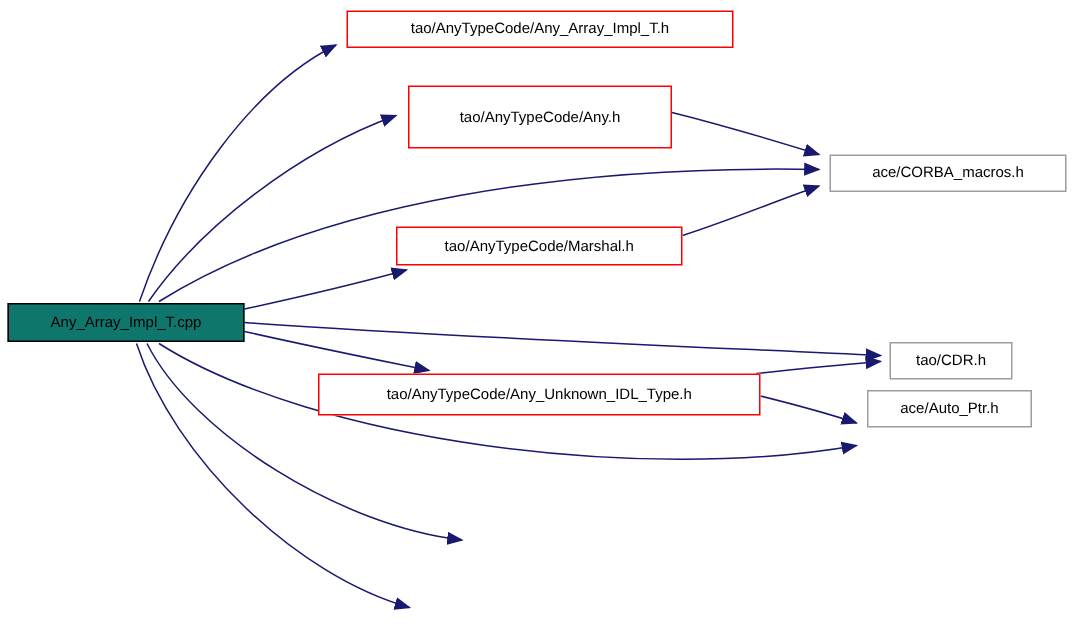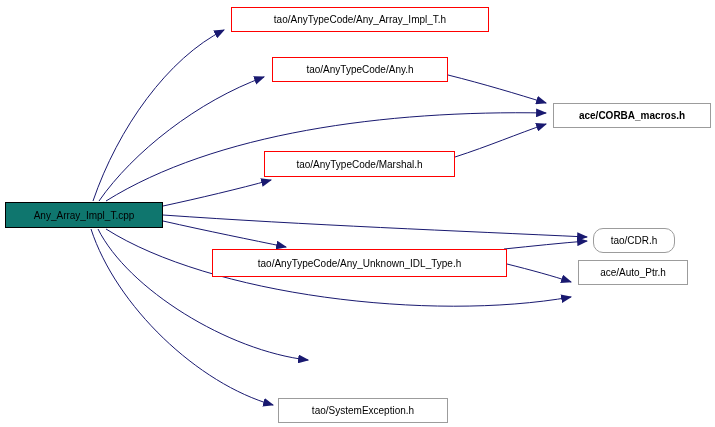--- a/index.html
+++ b/index.html
@@ -20,24 +20,24 @@
     color:#000000;
     font-size:10px;
     white-space:nowrap;
     cursor:pointer;
   }
   .node.red{border-color:#ff0000;}
   .node.main{background:#0f766e;border-color:#000000;}
   
   #node-main{left:5px;top:202px;width:158px;height:26px;}
   #node-b1{left:231px;top:7px;width:258px;height:25px;}
-  #node-b2{left:272px;top:57px;width:176px;height:25px;}
-  #node-b3{left:553px;top:103px;width:158px;height:25px;font-weight:bold;}
+  #node-b2{left:272px;top:57px;width:176px;height:42px;}
+  #node-b3{left:553px;top:103px;width:158px;height:25px;}
   #node-b4{left:264px;top:151px;width:191px;height:26px;}
-  #node-b5{left:593px;top:228px;width:82px;height:25px;border-radius:10px;}
+  #node-b5{left:593px;top:228px;width:82px;height:25px;}
   #node-b6{left:212px;top:249px;width:295px;height:28px;}
   #node-b7{left:578px;top:260px;width:110px;height:25px;}
   #node-b8{left:313px;top:350px;width:88px;height:25px;}
   #node-b9{left:278px;top:398px;width:170px;height:25px;}
   .edge{fill:none;stroke:#191970;stroke-width:1;}
 </style>
 </head>
 <body>
 
 <div id="canvas">
@@ -89,17 +89,14 @@
 
   <div id="node-b6" class="node red">
     <span>tao/AnyTypeCode/Any_Unknown_IDL_Type.h</span>
   </div>
 
   <div id="node-b7" class="node">
     <span>ace/Auto_Ptr.h</span>
   </div>
 
 
-  <div id="node-b9" class="node">
-    <span>tao/SystemException.h</span>
-  </div>
 
 </div>
 
 </body></html>

